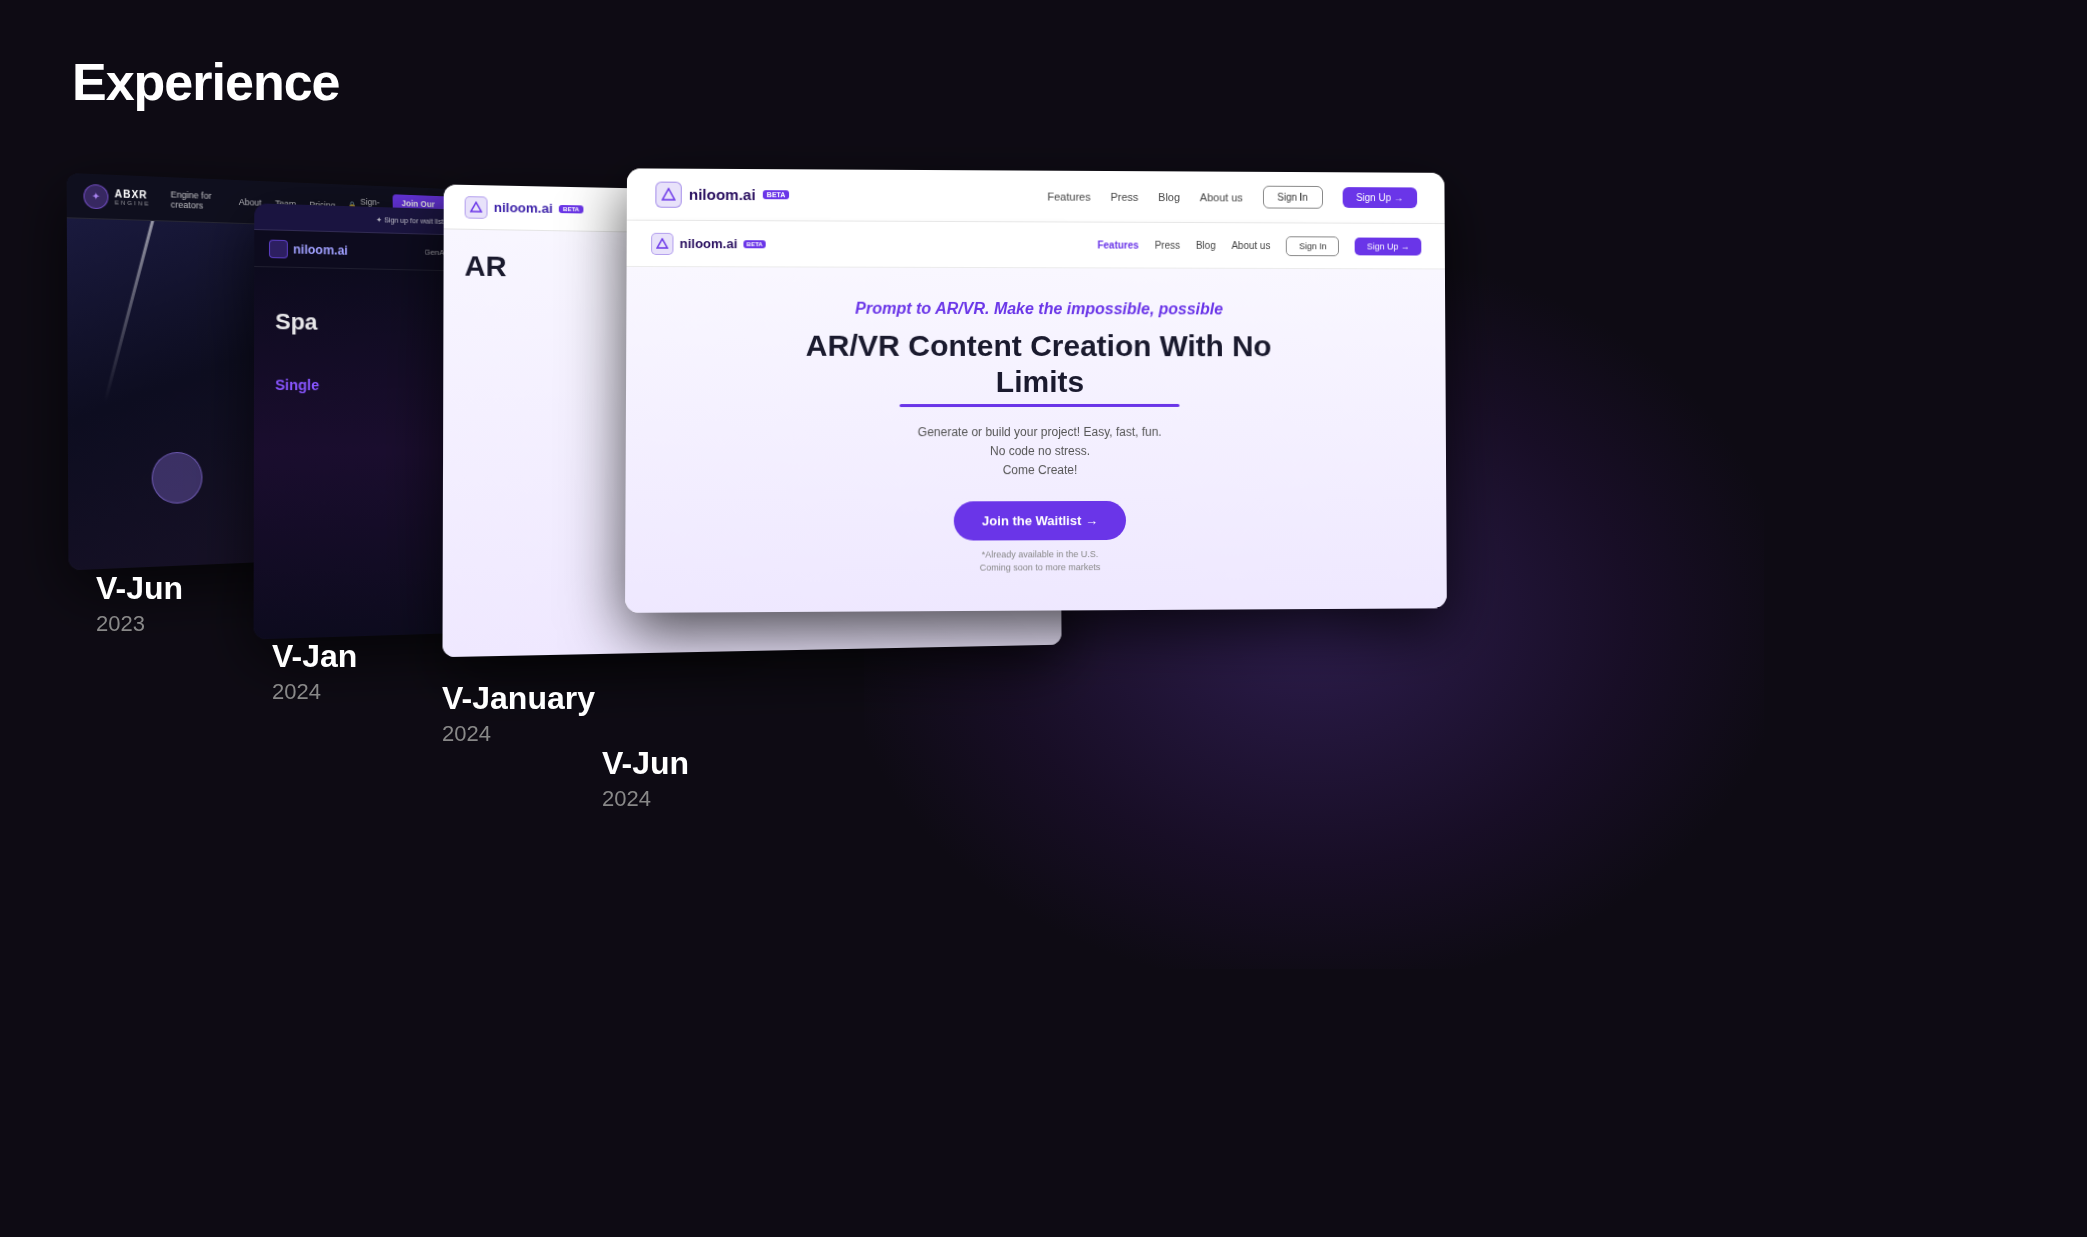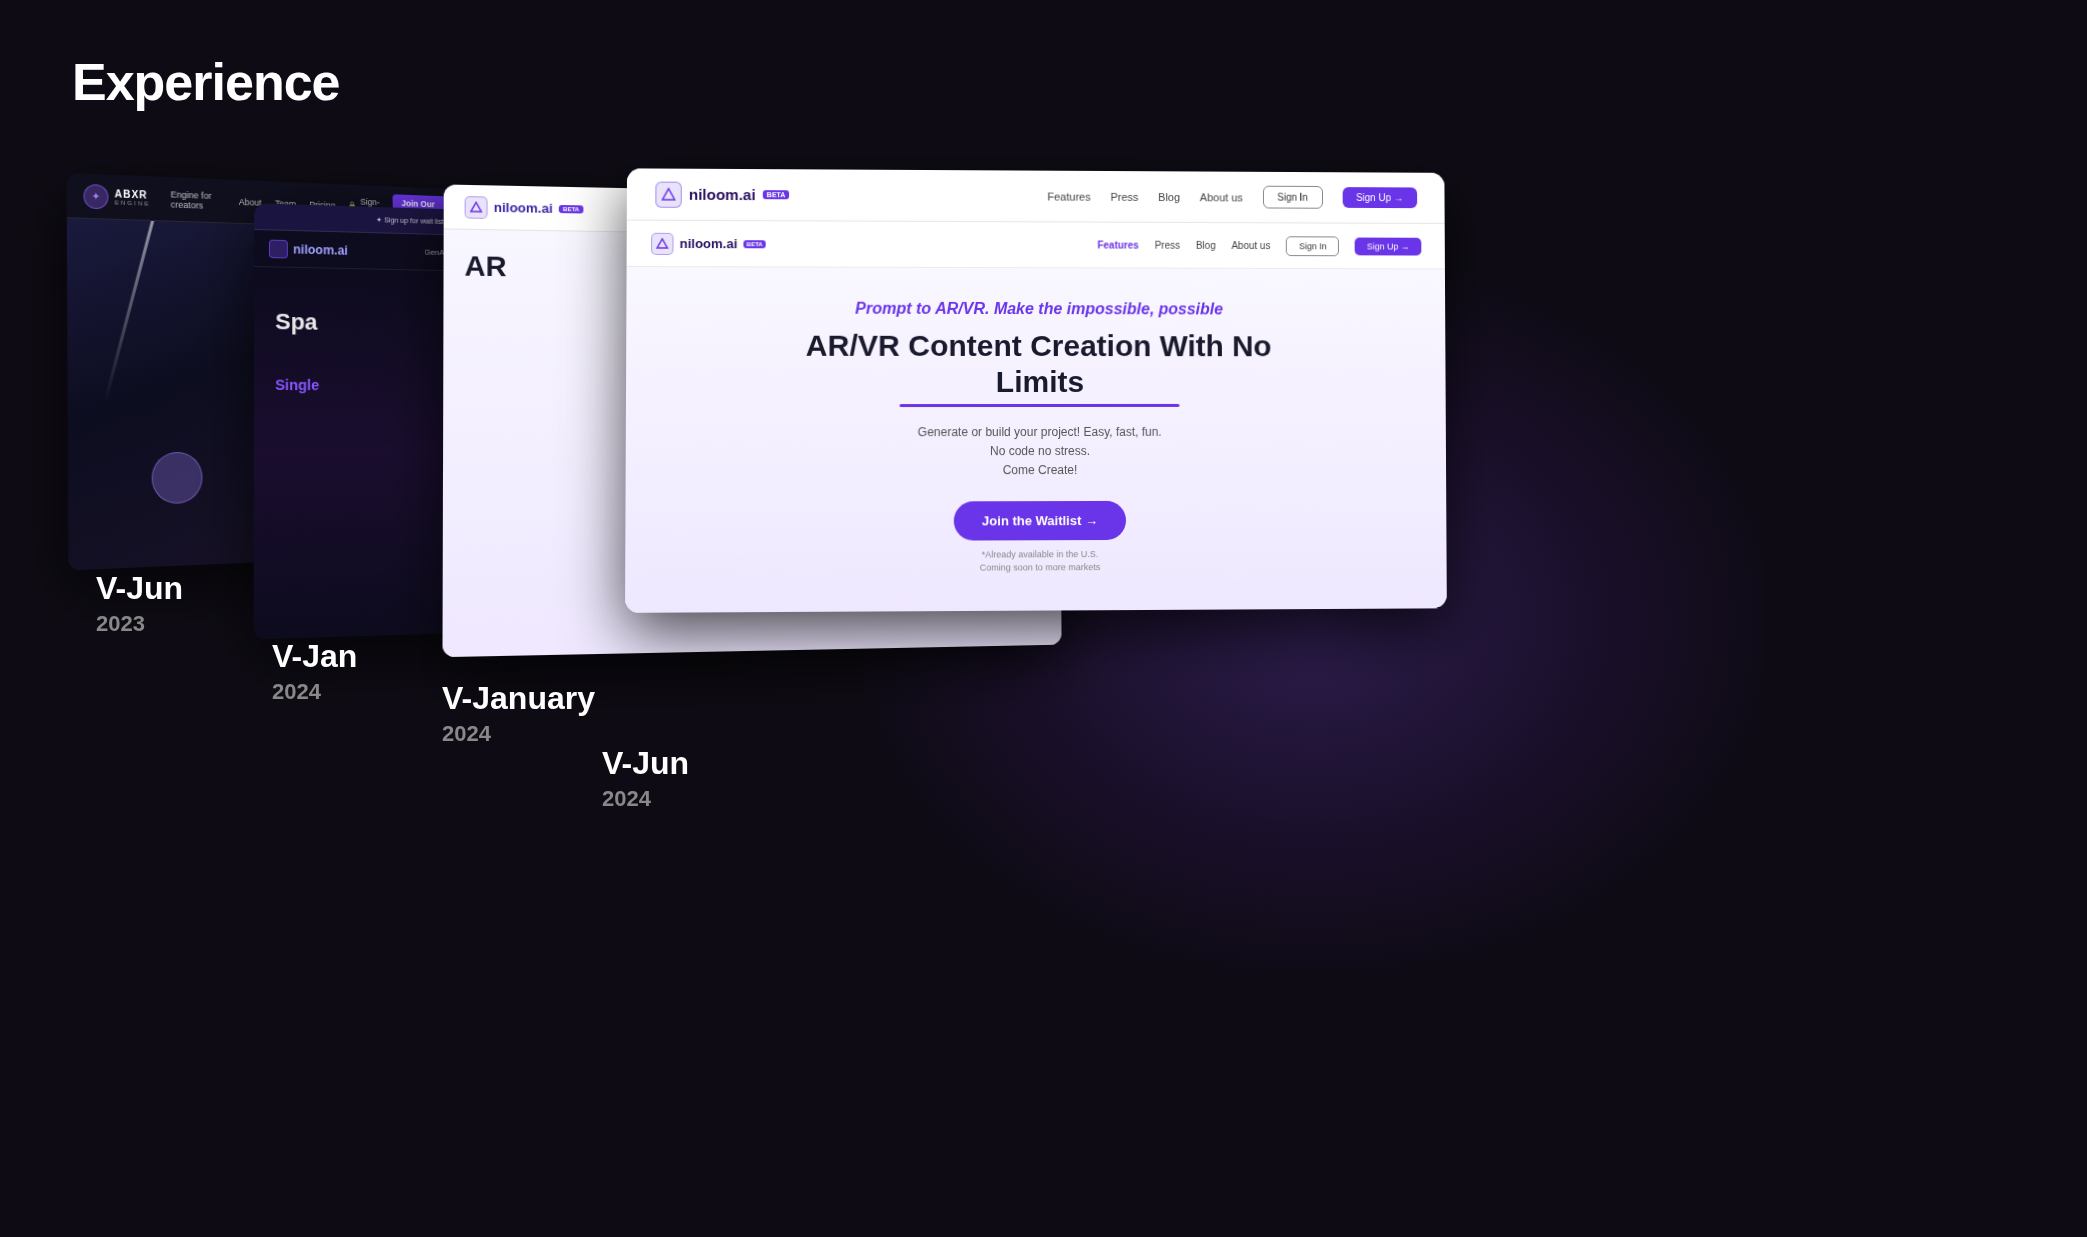--- a/index.html
+++ b/index.html
@@ -110,21 +110,21 @@
     .card-label .version {
       color: #ffffff;
       font-size: 32px;
       font-weight: 700;
       display: block;
     }
 
     .card-label .year {
       color: #888888;
       font-size: 22px;
-      font-weight: 700;
+      font-weight: 400;
       display: block;
       margin-top: 4px;
     }
 
     .label-vjun2023 {
       left: 72px;
       top: 570px;
     }
 
     .label-vmar2024 {

